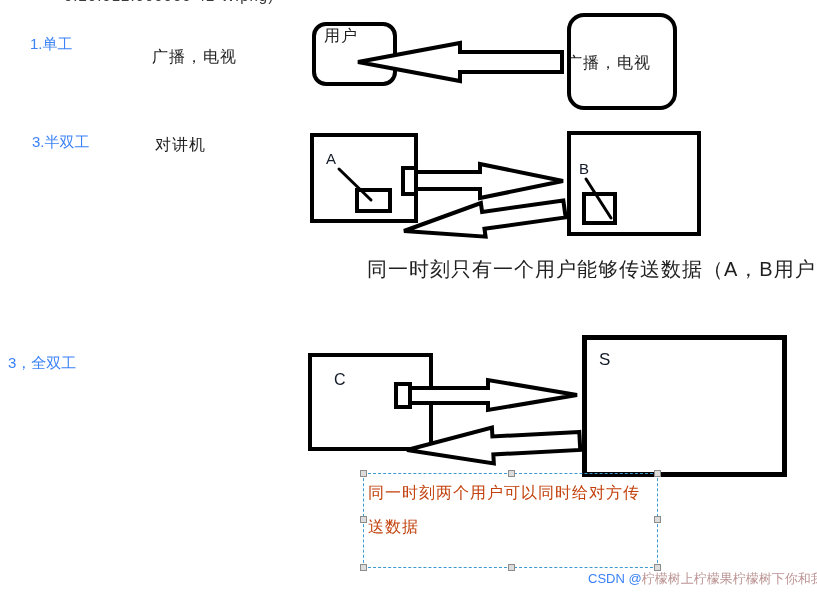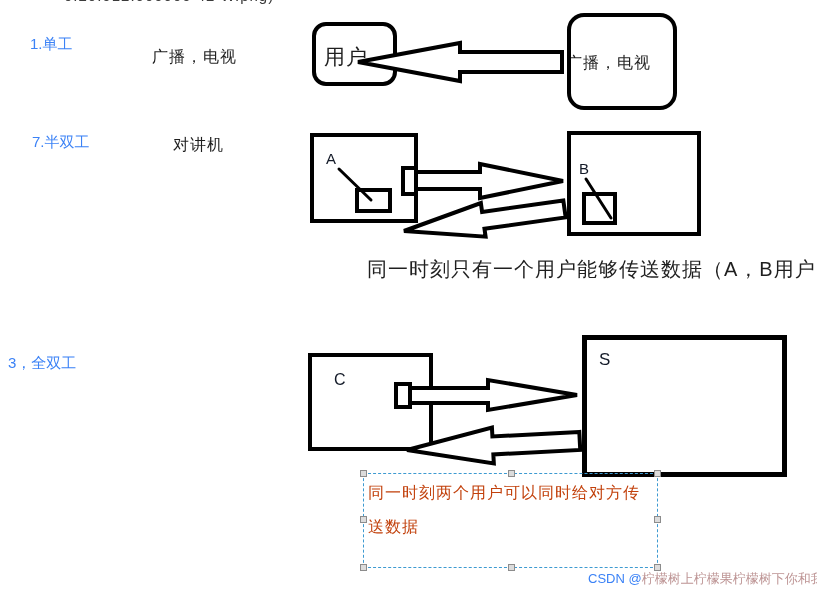--- a/index.html
+++ b/index.html
@@ -37,43 +37,43 @@
   
   #top-clip{position:absolute;left:64px;top:0;height:5px;overflow:hidden;}
   #top-clip span{display:block;margin-top:-13px;font-size:15px;color:#3a3a3a;letter-spacing:1px;white-space:nowrap;}
   
   #watermark{position:absolute;left:588px;top:570px;font-size:13px;white-space:nowrap;}
   #watermark .wm-prefix{color:#3b82f6;text-align:right;}
   #watermark .wm-name{color:#bd9494;}
   
   #broadcast-box{overflow:hidden;}
   #broadcast-box .box-text{position:absolute;left:-5px;top:36px;font-size:16px;letter-spacing:1px;white-space:nowrap;}
-  #user-box .box-text{position:absolute;left:8px;top:17px;font-size:21px;letter-spacing:1px;white-space:nowrap;}
+  #user-box .box-text{position:absolute;left:8px;top:0;font-size:16px;letter-spacing:1px;white-space:nowrap;}
 </style>
 </head>
 <body>
 
 <div id="canvas">
 
   <div id="top-clip">
     <span>0.20.012.000000 42 W.png)</span>
   </div>
 
   <div class="abs sec-label" style="left:30px;top:35px;">1.单工</div>
   <div class="abs cn" style="left:152px;top:47px;">广播，电视</div>
 
   <div class="rounded-box" id="user-box" style="left:312px;top:22px;width:85px;height:64px;border-radius:14px;">
     <span class="box-text">用户</span>
   </div>
   <div class="rounded-box" id="broadcast-box" style="left:567px;top:13px;width:110px;height:97px;border-radius:17px;">
     <span class="box-text">广播，电视</span>
   </div>
 
-  <div class="abs sec-label" style="left:32px;top:133px;">7.半双工</div>
-  <div class="abs cn" style="left:173px;top:135px;">对讲机</div>
+  <div class="abs sec-label" style="left:32px;top:133px;">3.半双工</div>
+  <div class="abs cn" style="left:155px;top:135px;">对讲机</div>
 
   <div class="rect-box" style="left:310px;top:133px;width:108px;height:90px;"></div>
   <div class="shape-letter" style="left:326px;top:150px;font-size:15px;">A</div>
   <div class="inner-rect" style="left:355px;top:188px;width:37px;height:25px;"></div>
 
   <div class="rect-box" style="left:567px;top:131px;width:134px;height:105px;"></div>
   <div class="shape-letter" style="left:579px;top:160px;font-size:15px;">B</div>
   <div class="inner-rect" style="left:582px;top:192px;width:35px;height:33px;"></div>
 
   <div class="note" style="left:367px;top:253px;">

